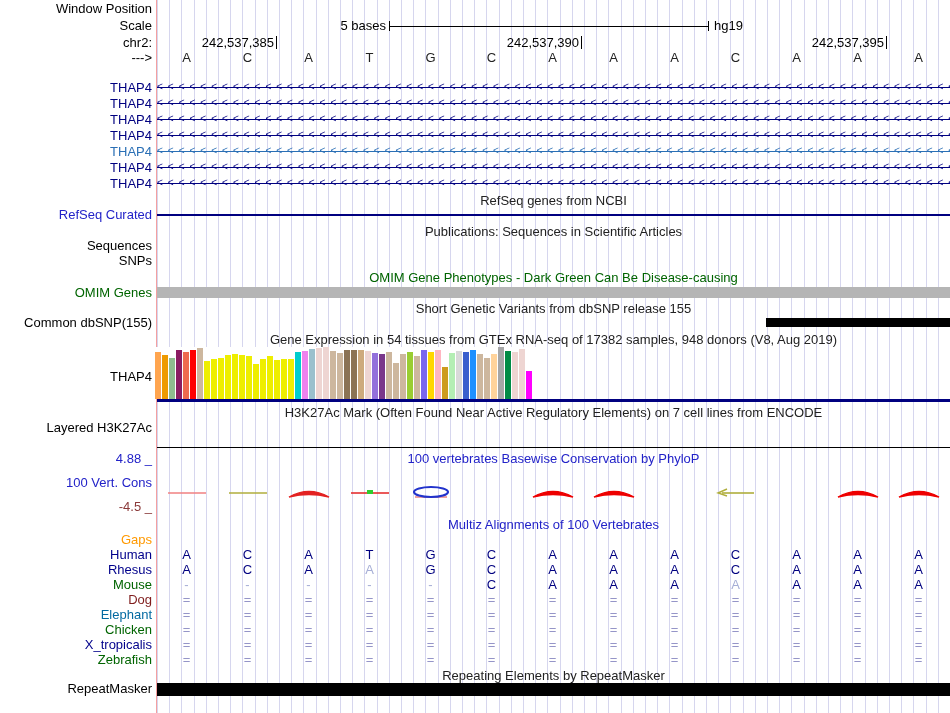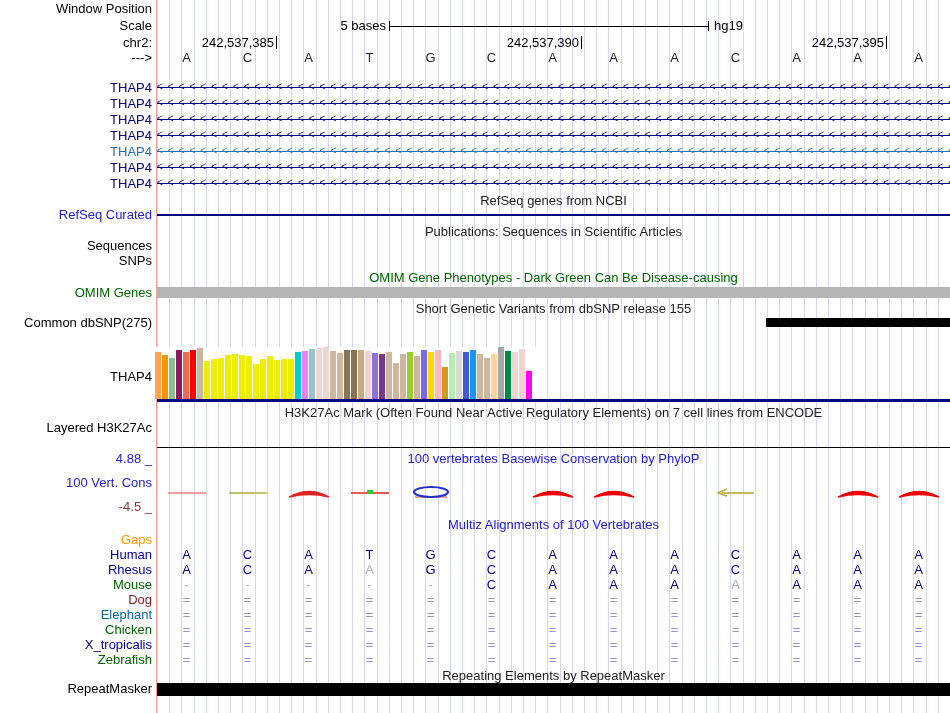--- a/index.html
+++ b/index.html
@@ -156,23 +156,24 @@
 
   <div class="ttl" style="top:225px;color:#222">Publications: Sequences in Scientific Articles</div>
   <div class="lbl" style="top:239px">Sequences</div>
   <div class="lbl" style="top:254px">SNPs</div>
 
   <div class="ttl" style="top:271px;color:#006400">OMIM Gene Phenotypes - Dark Green Can Be Disease-causing</div>
   <div class="lbl" style="top:286px;color:#006400">OMIM Genes</div>
   <div class="hline" style="top:287px;height:11px;background:#b5b5b5"></div>
 
   <div class="ttl" style="top:302px;color:#222">Short Genetic Variants from dbSNP release 155</div>
-  <div class="lbl" style="top:316px">Common dbSNP(275)</div>
+  <div class="lbl" style="top:316px">Common dbSNP(155)</div>
   <div class="bar" style="left:766px;width:184px;top:318px;height:9px;background:#000"></div>
 
+  <div class="ttl" style="top:333px;color:#222">Gene Expression in 54 tissues from GTEx RNA-seq of 17382 samples, 948 donors (V8, Aug 2019)</div>
   <div class="whitebox" style="left:154px;top:347px;width:392px;height:52px"></div>
   <div class="lbl" style="top:370px">THAP4</div>
   <div id="gtex-bars">
       <div class="gtex-bar" style="left: 155px; top: 352px; height: 47px; background: rgb(255, 165, 79);"></div>
       <div class="gtex-bar" style="left: 162px; top: 355px; height: 44px; background: rgb(238, 154, 0);"></div>
       <div class="gtex-bar" style="left: 169px; top: 358px; height: 41px; background: rgb(143, 188, 143);"></div>
       <div class="gtex-bar" style="left: 176px; top: 350px; height: 49px; background: rgb(139, 28, 98);"></div>
       <div class="gtex-bar" style="left: 183px; top: 352px; height: 47px; background: rgb(238, 106, 80);"></div>
       <div class="gtex-bar" style="left: 190px; top: 350px; height: 49px; background: rgb(255, 0, 0);"></div>
       <div class="gtex-bar" style="left: 197px; top: 348px; height: 51px; background: rgb(205, 183, 158);"></div>

